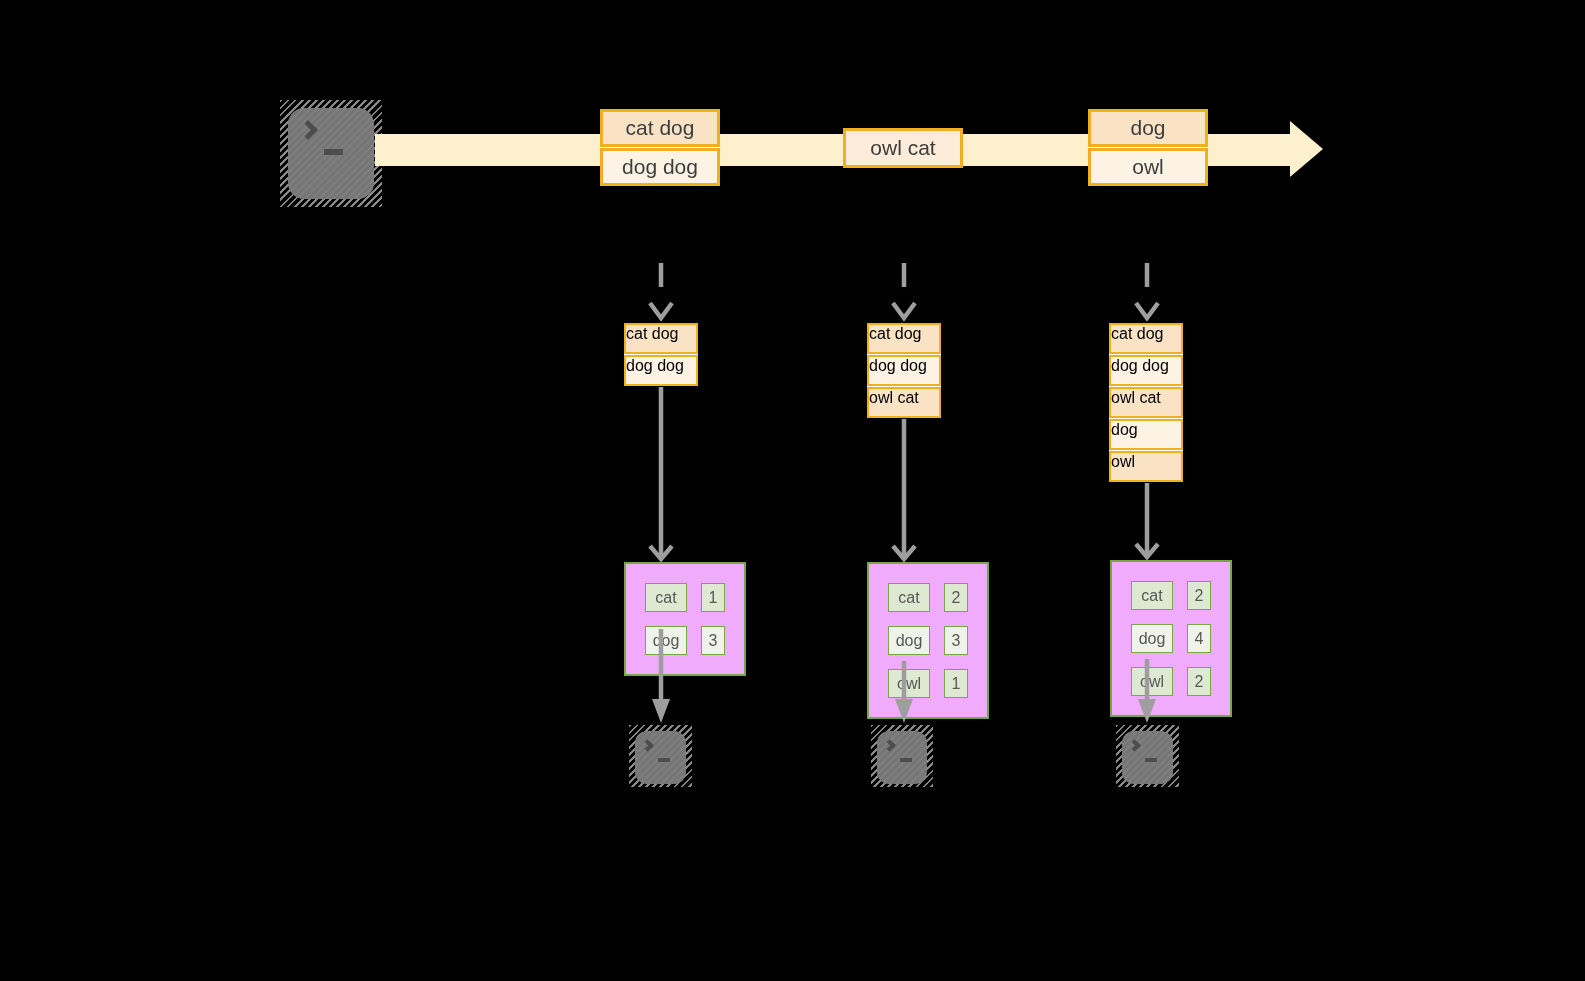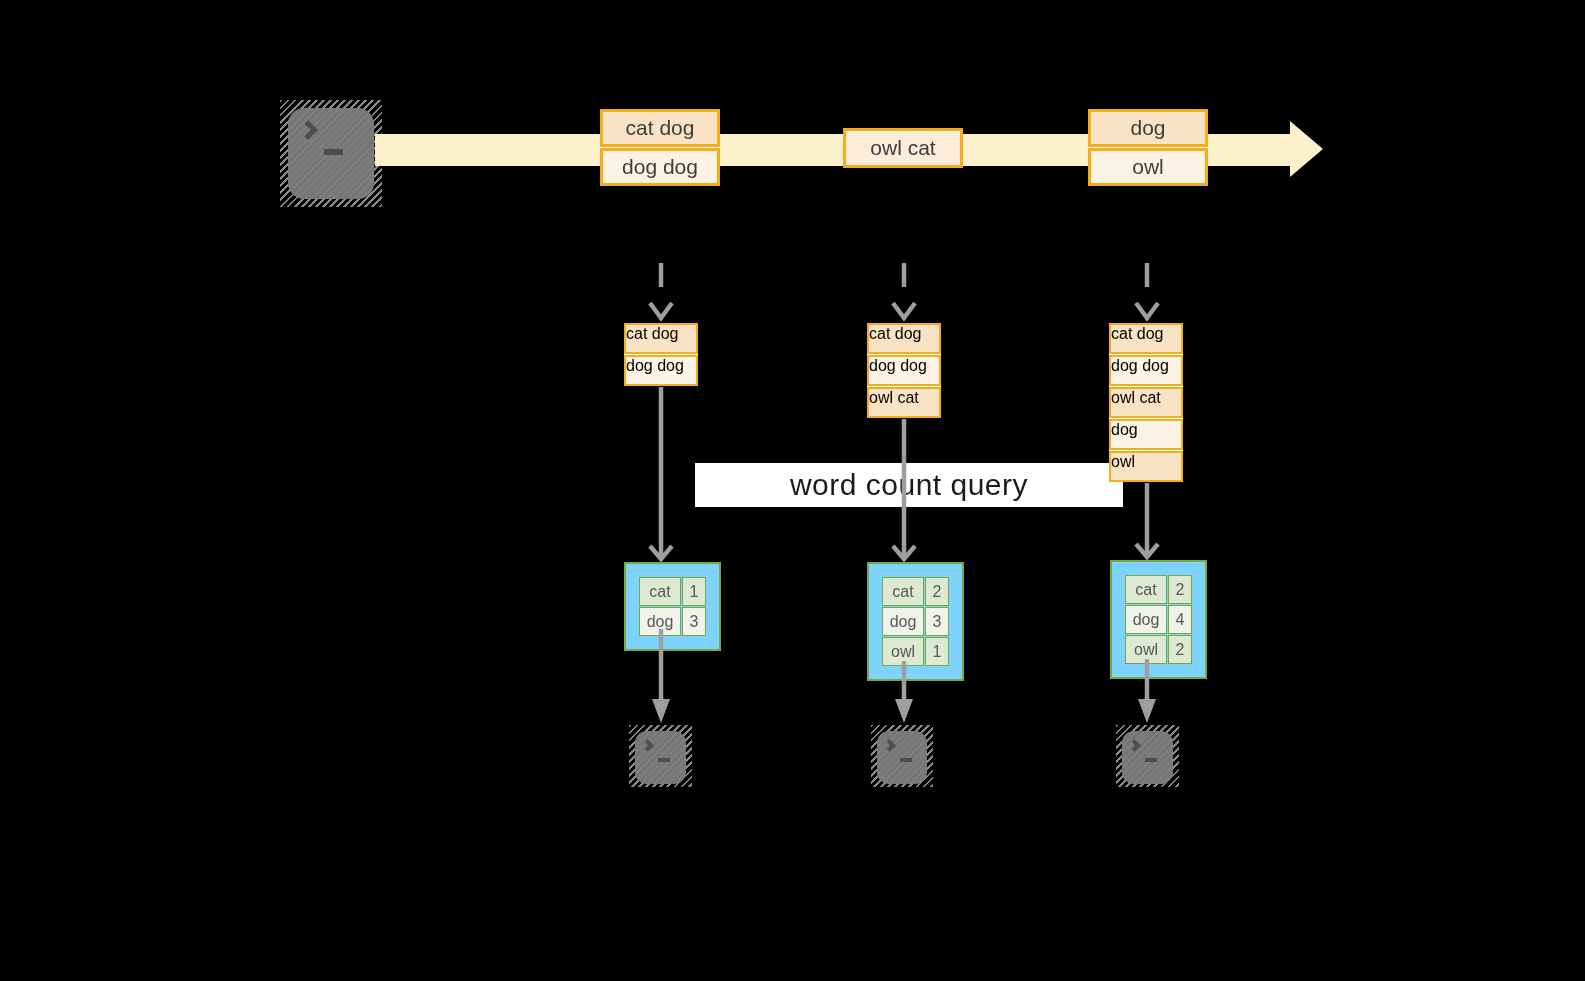--- a/index.html
+++ b/index.html
@@ -41,22 +41,22 @@
   
   .stack{position:absolute;width:74px;display:flex;flex-direction:column;gap:1px;background:#fff;z-index:4}
   .stack .row{height:31px;border:2.5px solid var(--orange);font-size:16px}
 
   
   .band{position:absolute;left:695px;top:463px;width:428px;height:44px;background:#fff;z-index:1;
     display:flex;align-items:center;justify-content:center;font-size:30px;font-weight:300;color:var(--query-ink);
     letter-spacing:.5px}
 
   
-  .gtable{position:absolute;background:#7dd3fc;border:2px solid var(--green);padding:13px;z-index:4;
-    display:grid;grid-template-columns:42px 24px;gap:1px}
+  .gtable{position:absolute;background:#f0abfc;border:2px solid var(--green);padding:19px;z-index:4;
+    display:grid;grid-template-columns:42px 24px;gap:14px}
   .gtable .cell{border:1.5px solid var(--green);height:29px;display:flex;align-items:center;justify-content:center;
     font-size:16px;color:var(--table-ink)}
   .cell.g1{background:var(--green-light)} .cell.g2{background:var(--green-lighter)}
 
   
   #arrow-layer{position:absolute;inset:0;z-index:6;pointer-events:none}
   #arrow-layer *{vector-effect:non-scaling-stroke}
 </style>
 </head>
 <body>
@@ -96,21 +96,20 @@
     <div class="row peach">owl cat</div>
   </div>
   <div class="stack" style="left:1109px;top:323px">
     <div class="row peach">cat dog</div>
     <div class="row cream">dog dog</div>
     <div class="row peach">owl cat</div>
     <div class="row cream">dog</div>
     <div class="row peach">owl</div>
   </div>
 
-  <div class="band">word count query</div>
 
   <div class="gtable" style="left:624px;top:562px">
     <div class="cell g1">cat</div>
     <div class="cell g1">1</div>
     <div class="cell g2">dog</div>
     <div class="cell g2">3</div>
   </div>
   <div class="gtable" style="left:867px;top:562px">
     <div class="cell g1">cat</div>
     <div class="cell g1">2</div>

